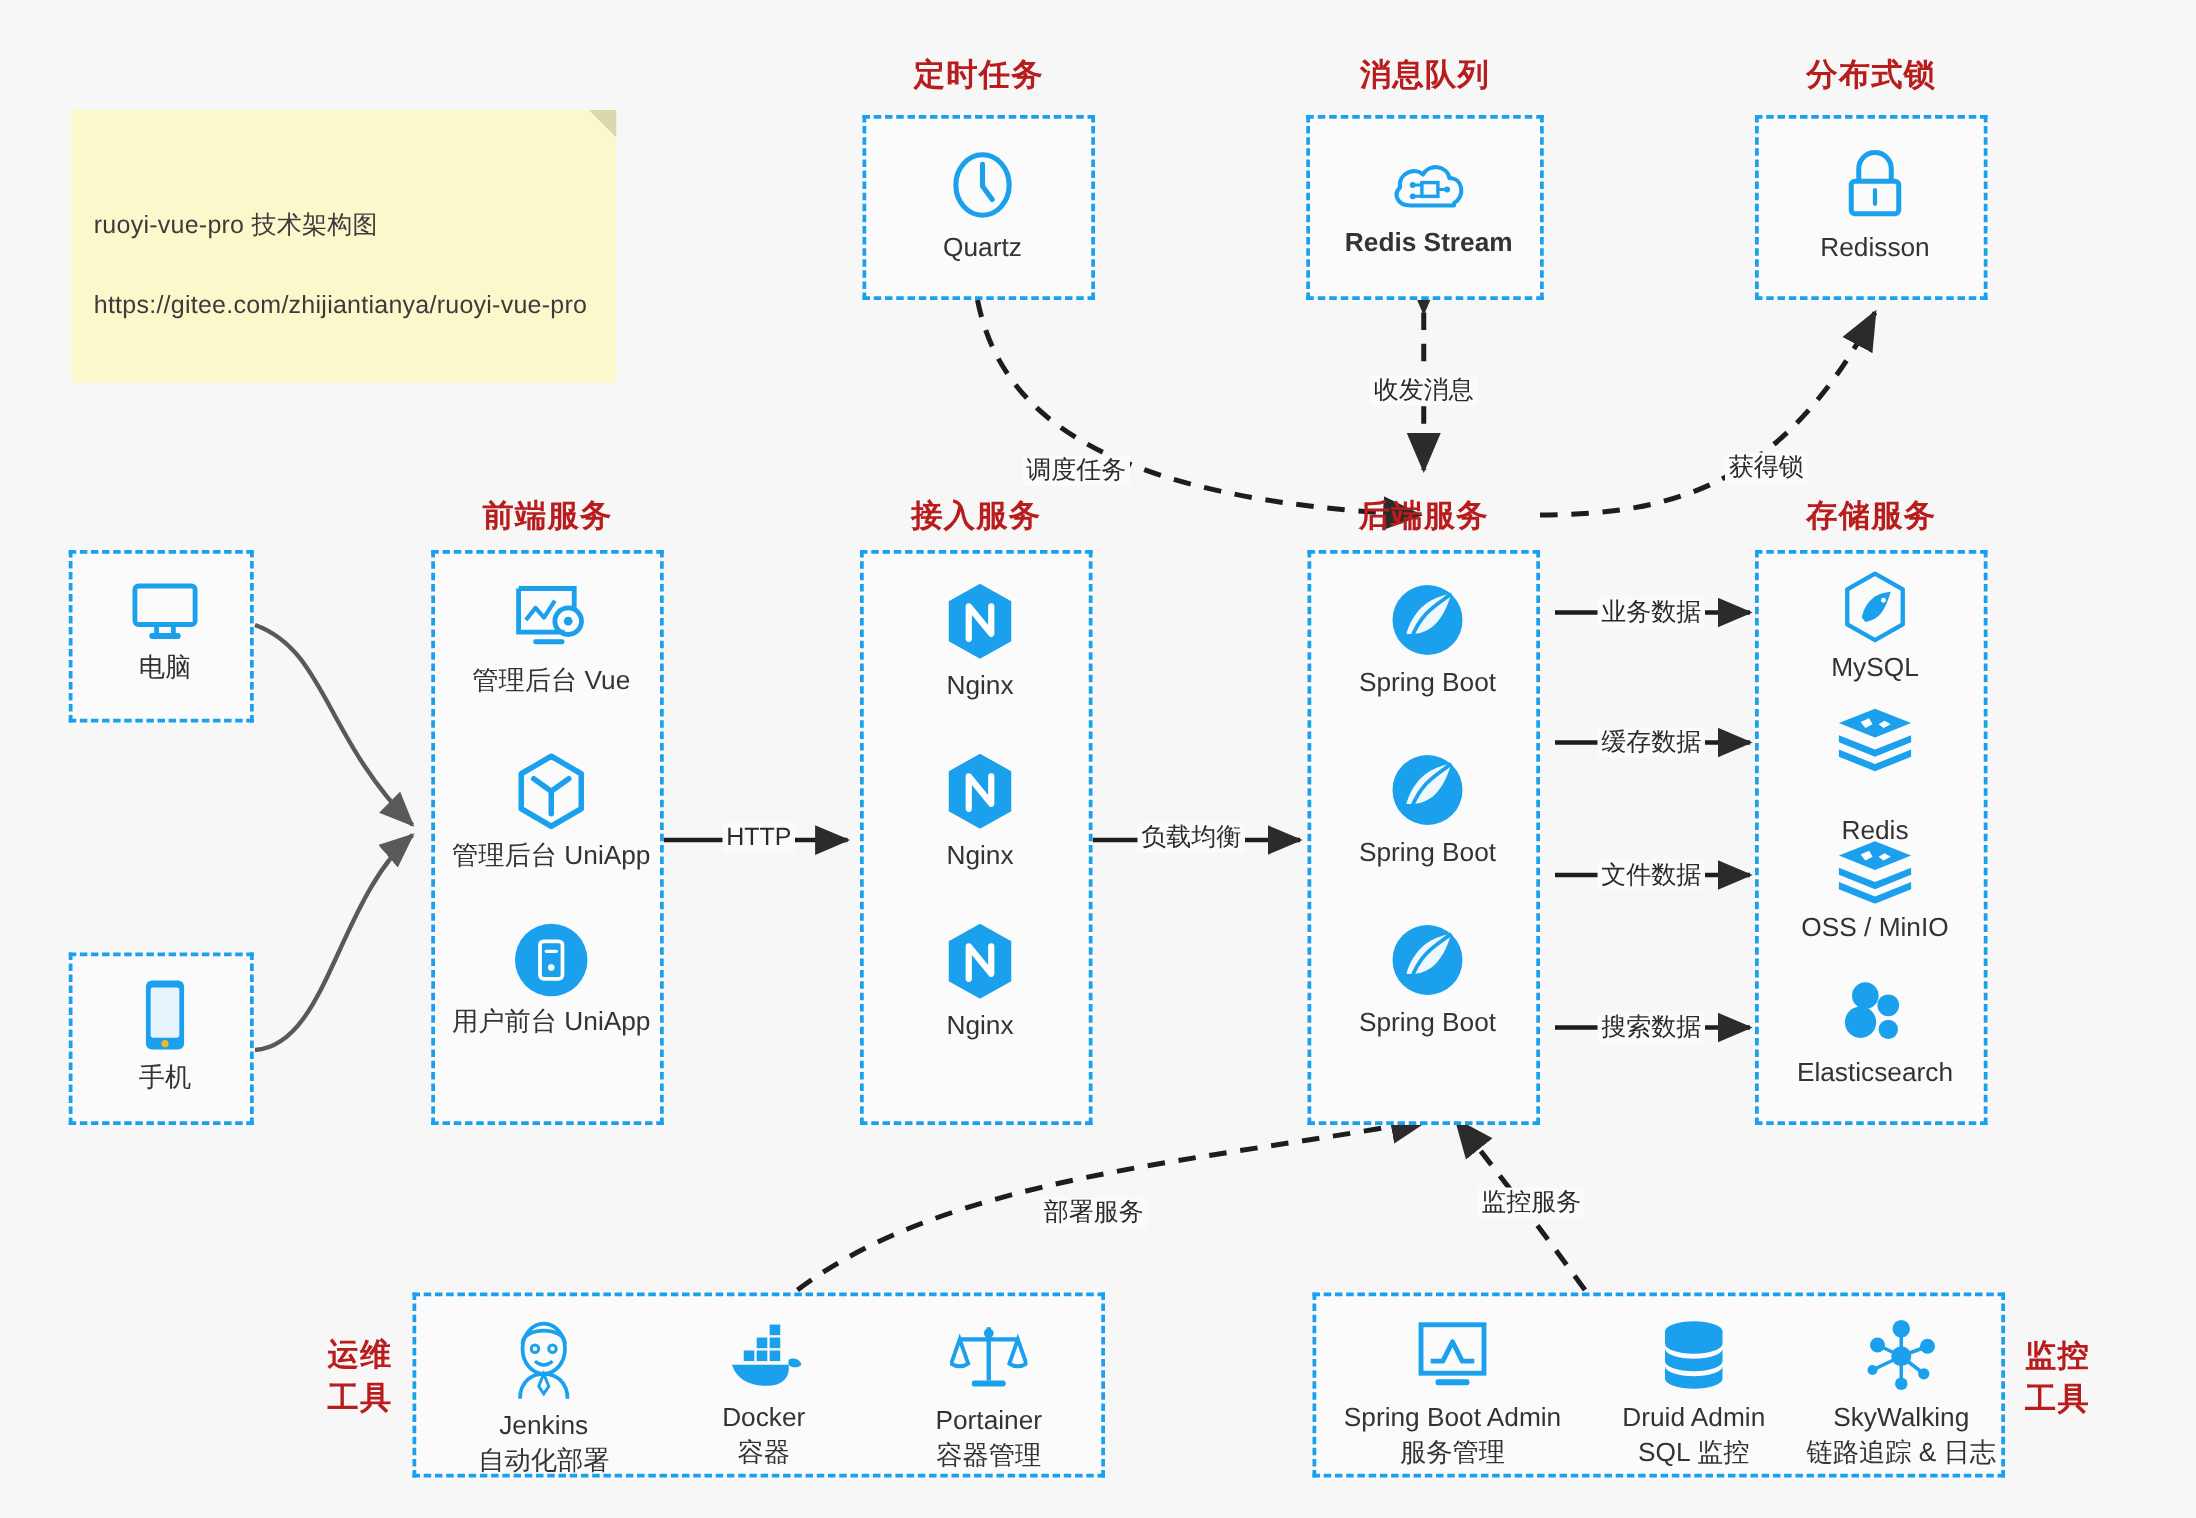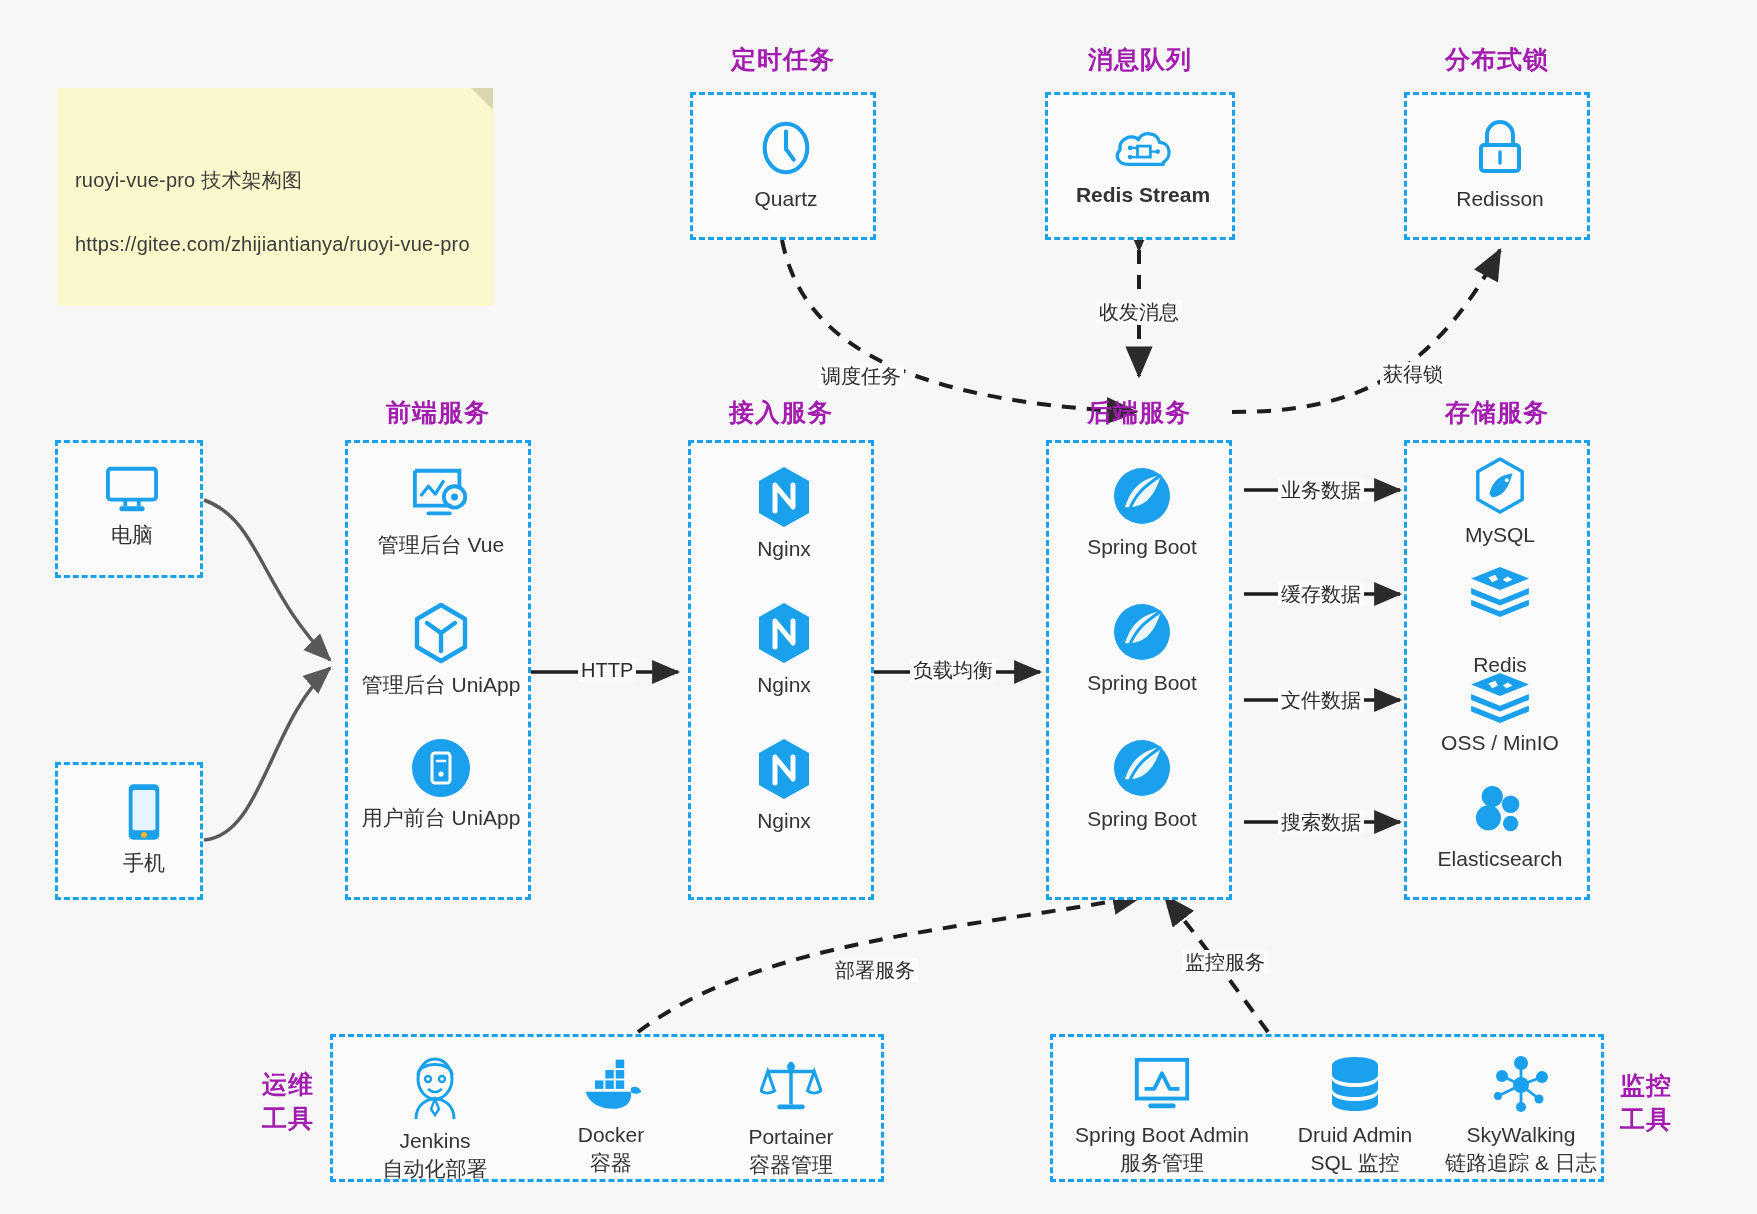--- a/index.html
+++ b/index.html
@@ -31,21 +31,21 @@
   }
 
   .grp{
     position:absolute;
     border:3px dashed #1aa0ec;
     background:#fbfbfb;
     box-sizing:border-box;
   }
   .grp-title{
     position:absolute;
-    color:#a21caf;
+    color:#b91c1c;
     font-weight:bold;
     font-size:25px;
     text-align:center;
     white-space:nowrap;
     letter-spacing:1px;
   }
   .grp-title.side{
     line-height:34px;
     white-space:pre-line;
   }
@@ -163,21 +163,21 @@
       <svg class="ico" width="60" height="52" viewBox="0 0 62 54">
         <rect x="6" y="6" width="50" height="32" rx="3" fill="none" stroke="#1aa0ec" stroke-width="4"></rect>
         <path d="M24 38 L24 45 M38 38 L38 45" stroke="#1aa0ec" stroke-width="4"></path>
         <rect x="18" y="45" width="26" height="5" rx="2" fill="#1aa0ec"></rect>
       </svg>
       <div class="cap">电脑</div>
     </div>
   </div>
 
   <div class="grp" style="left:55px;top:762px;width:148px;height:138px;">
-    <div class="node" style="left:12px;top:16px;width:148px;">
+    <div class="node" style="left:0;top:16px;width:148px;">
       <svg class="ico" width="42" height="62" viewBox="0 0 44 64">
         <rect x="6" y="3" width="32" height="58" rx="5" fill="#1aa0ec"></rect>
         <rect x="10" y="9" width="24" height="42" rx="2" fill="#e8f4fd"></rect>
         <circle cx="22" cy="56" r="3" fill="#f5b72b"></circle>
       </svg>
       <div class="cap">手机</div>
     </div>
   </div>
 
   <div class="grp-title" style="left:345px;top:396px;width:186px;">前端服务</div>

